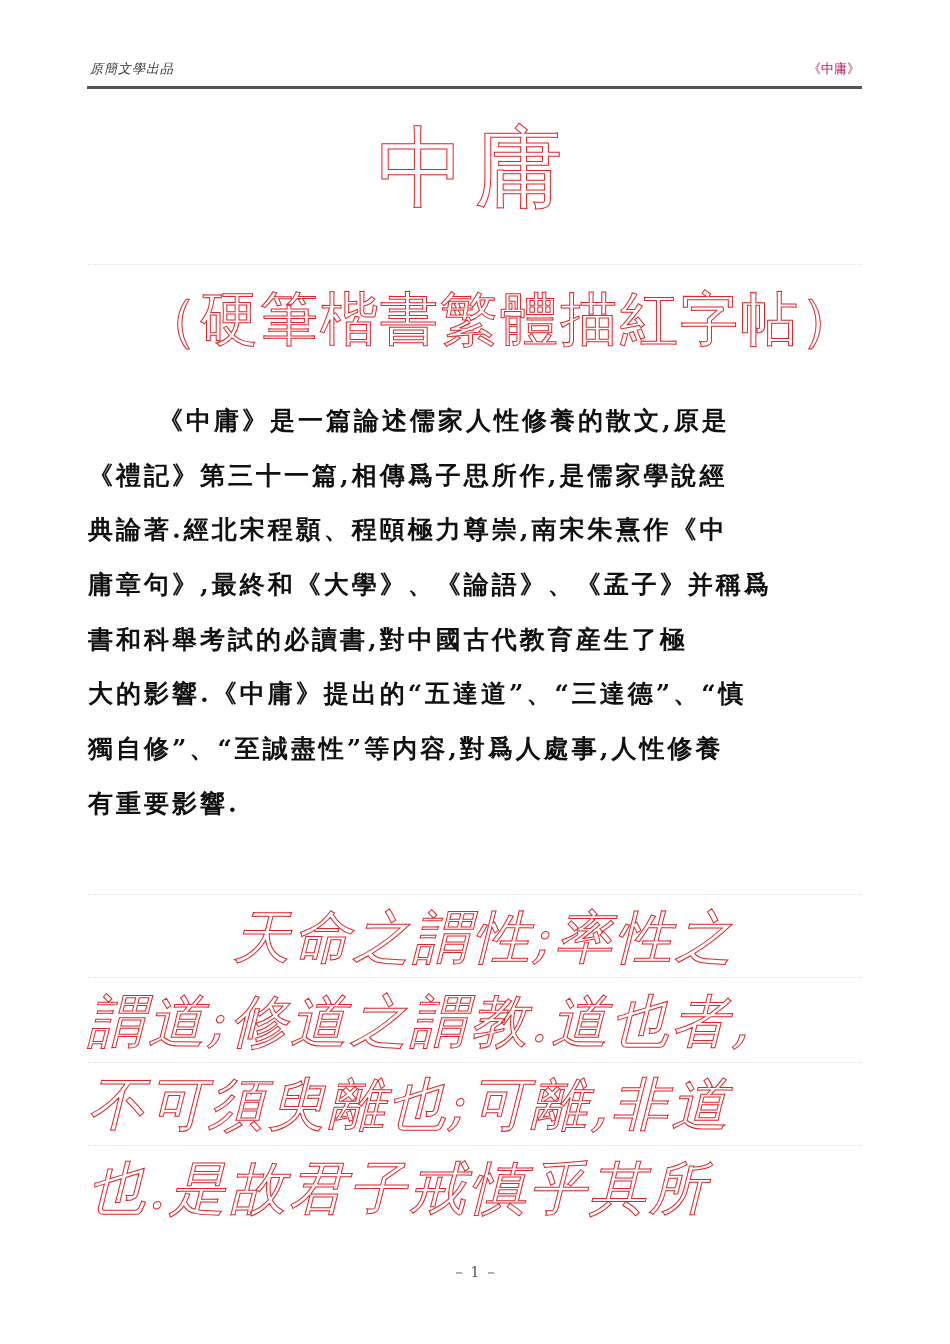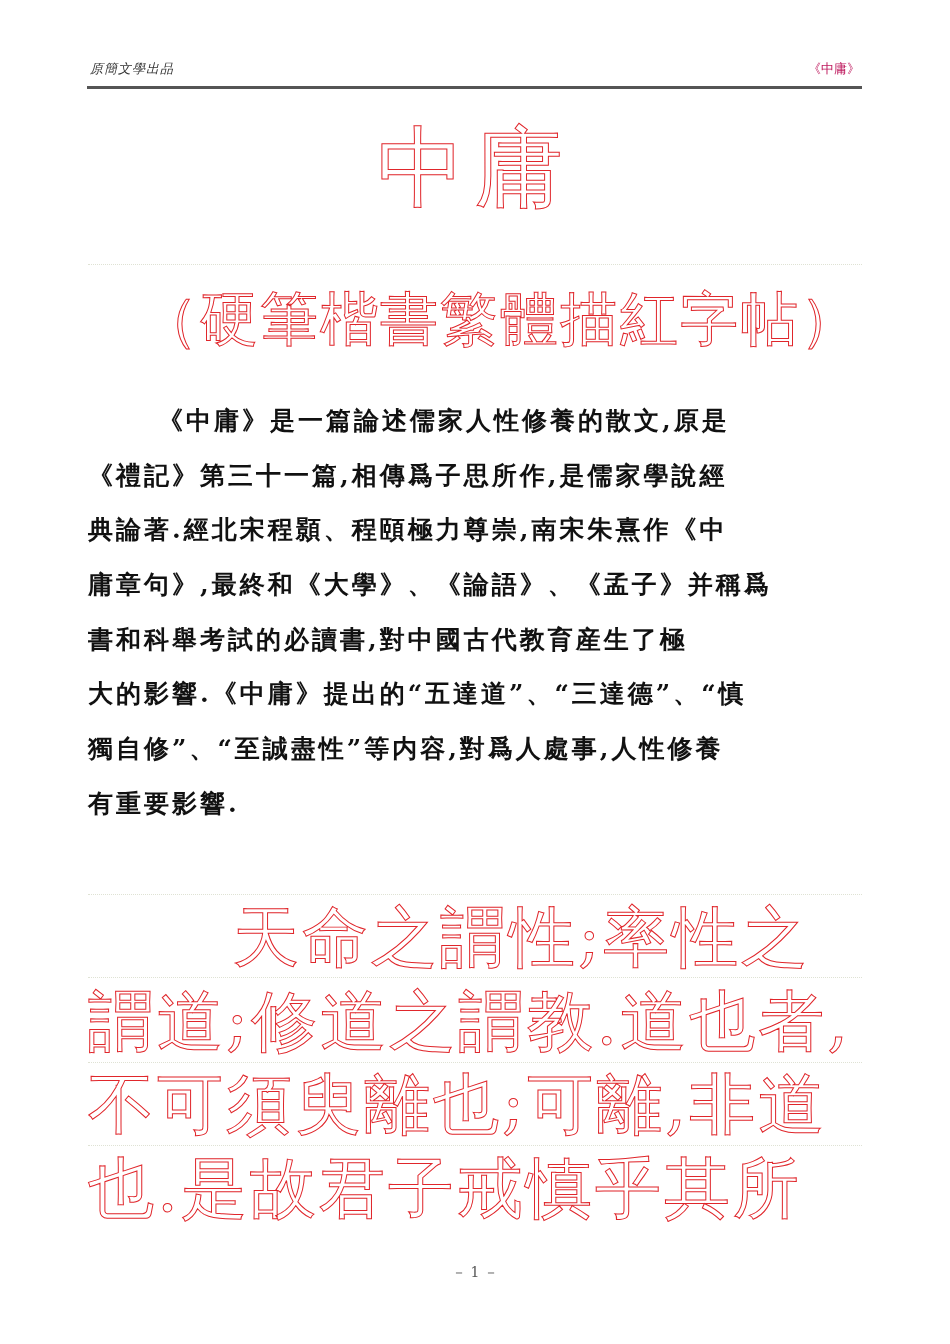--- a/index.html
+++ b/index.html
@@ -23,22 +23,22 @@
 
     .sep { position: absolute; left: 88px; width: 774px; height: 0;
            border-top: 1px dotted #dfe2d4; }
 
     .intro { position: absolute; left: 88px; width: 775px; top: 394px; font-size: 25px;
              line-height: 54.7px; color: #111; text-align: justify; letter-spacing: 3px;
              font-family: "DejaVu Serif", serif; font-weight: bold; }
     .intro .line { display: block; white-space: nowrap; height: 54.7px; }
     .intro .indent { padding-left: 70px; }
 
-    .trace { position: absolute; left: 88px; width: 775px; font-size: 66px; line-height: 83px;
-             letter-spacing: 3px; white-space: nowrap; }
+    .trace { position: absolute; left: 88px; width: 775px; font-size: 57px; line-height: 83px;
+             letter-spacing: 3px; white-space: nowrap; font-style: italic; }
     .trace .line { display: block; height: 83.5px; }
     .trace .indent { padding-left: 145px; }
 
     .pgnum { position: absolute; left: 0; width: 950px; top: 1264px; text-align: center;
              font-size: 14px; color: #555; font-family: "DejaVu Serif", serif; }
   </style>
 </head>
 <body>
 
 <div class="page">

